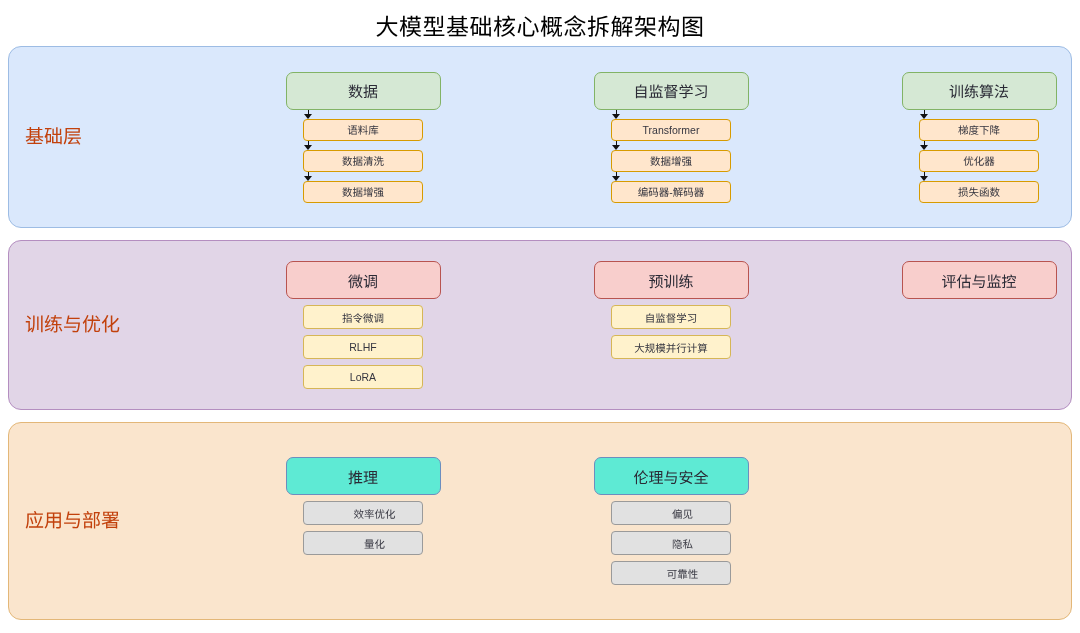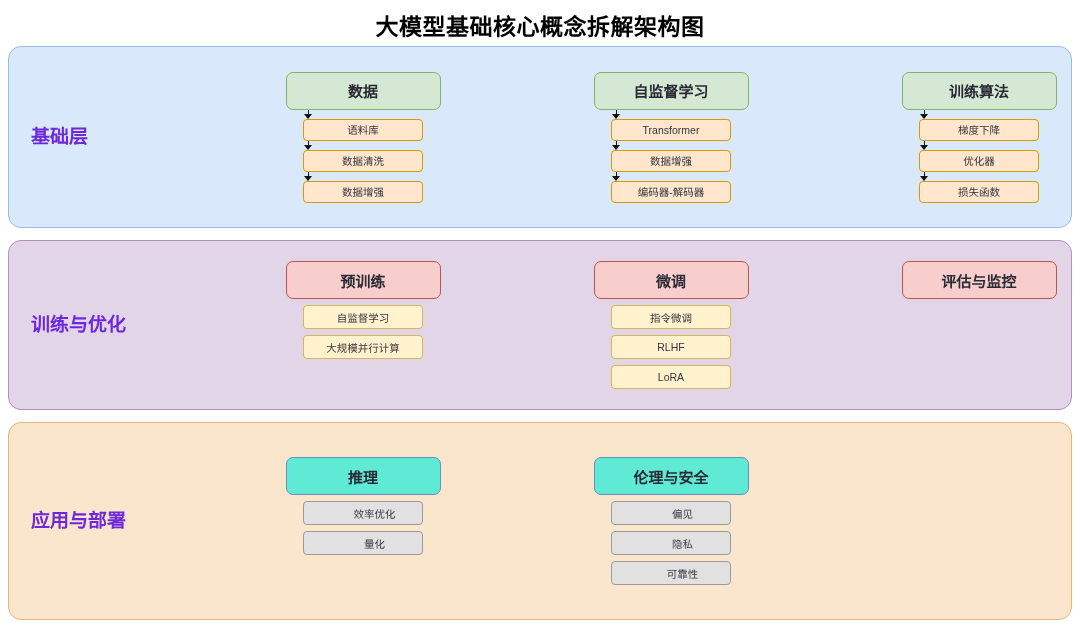--- a/index.html
+++ b/index.html
@@ -20,21 +20,21 @@
     position: relative;
     width: 1080px;
     height: 633px;
     box-sizing: border-box;
   }
 
   
   .diagram-title {
     text-align: center;
     font-size: 23px;
-    font-weight: bold;
+    font-weight: normal;
     color: #000000;
     letter-spacing: 0.5px;
     padding-top: 8px;
     height: 46px;
     line-height: 38px;
     box-sizing: border-box;
   }
 
   
   .layers {
@@ -49,24 +49,24 @@
     border: 1.4px solid transparent;
     margin-bottom: 12px;
     display: flex;
     align-items: center;
   }
 
   .layer-label {
     width: 200px;
     flex: 0 0 200px;
     font-size: 19px;
-    font-weight: bold;
-    color: #6d28d9;
+    font-weight: normal;
+    color: #c2410c;
     text-align: left;
-    padding-left: 22px;
+    padding-left: 16px;
     box-sizing: border-box;
     line-height: 1.2;
   }
 
   .layer-columns {
     flex: 1 1 auto;
     display: flex;
     align-items: flex-start;
     justify-content: flex-start;
     padding-top: 14px;
@@ -86,21 +86,21 @@
   .node-header {
     width: 155px;
     height: 38px;
     border-radius: 7px;
     border: 1.4px solid #82b366;
     background: #d5e8d4;
     display: flex;
     align-items: center;
     justify-content: center;
     font-size: 15px;
-    font-weight: bold;
+    font-weight: normal;
     color: #2a2a35;
     box-sizing: border-box;
   }
 
   
   .node-child {
     width: 120px;
     height: 22px;
     border-radius: 4px;
     border: 1px solid #d79b00;
@@ -261,37 +261,37 @@
               </div>
               <div class="node-child">损失函数</div>
             </div>
           </div>
         </div>
       </div>
       <div class="layer layer-training">
         <div class="layer-label">训练与优化</div>
         <div class="layer-columns">
           <div class="column">
+            <div class="node-header">微调</div>
+            <div class="children">
+              <div class="gap-spacer"></div>
+              <div class="node-child">指令微调</div>
+              <div class="gap-spacer"></div>
+              <div class="node-child">RLHF</div>
+              <div class="gap-spacer"></div>
+              <div class="node-child">LoRA</div>
+            </div>
+          </div>
+          <div class="column">
             <div class="node-header">预训练</div>
             <div class="children">
               <div class="gap-spacer"></div>
               <div class="node-child">自监督学习</div>
               <div class="gap-spacer"></div>
               <div class="node-child">大规模并行计算</div>
-            </div>
-          </div>
-          <div class="column">
-            <div class="node-header">微调</div>
-            <div class="children">
-              <div class="gap-spacer"></div>
-              <div class="node-child">指令微调</div>
-              <div class="gap-spacer"></div>
-              <div class="node-child">RLHF</div>
-              <div class="gap-spacer"></div>
-              <div class="node-child">LoRA</div>
             </div>
           </div>
           <div class="column">
             <div class="node-header">评估与监控</div>
           </div>
         </div>
       </div>
       <div class="layer layer-application">
         <div class="layer-label">应用与部署</div>
         <div class="layer-columns">

